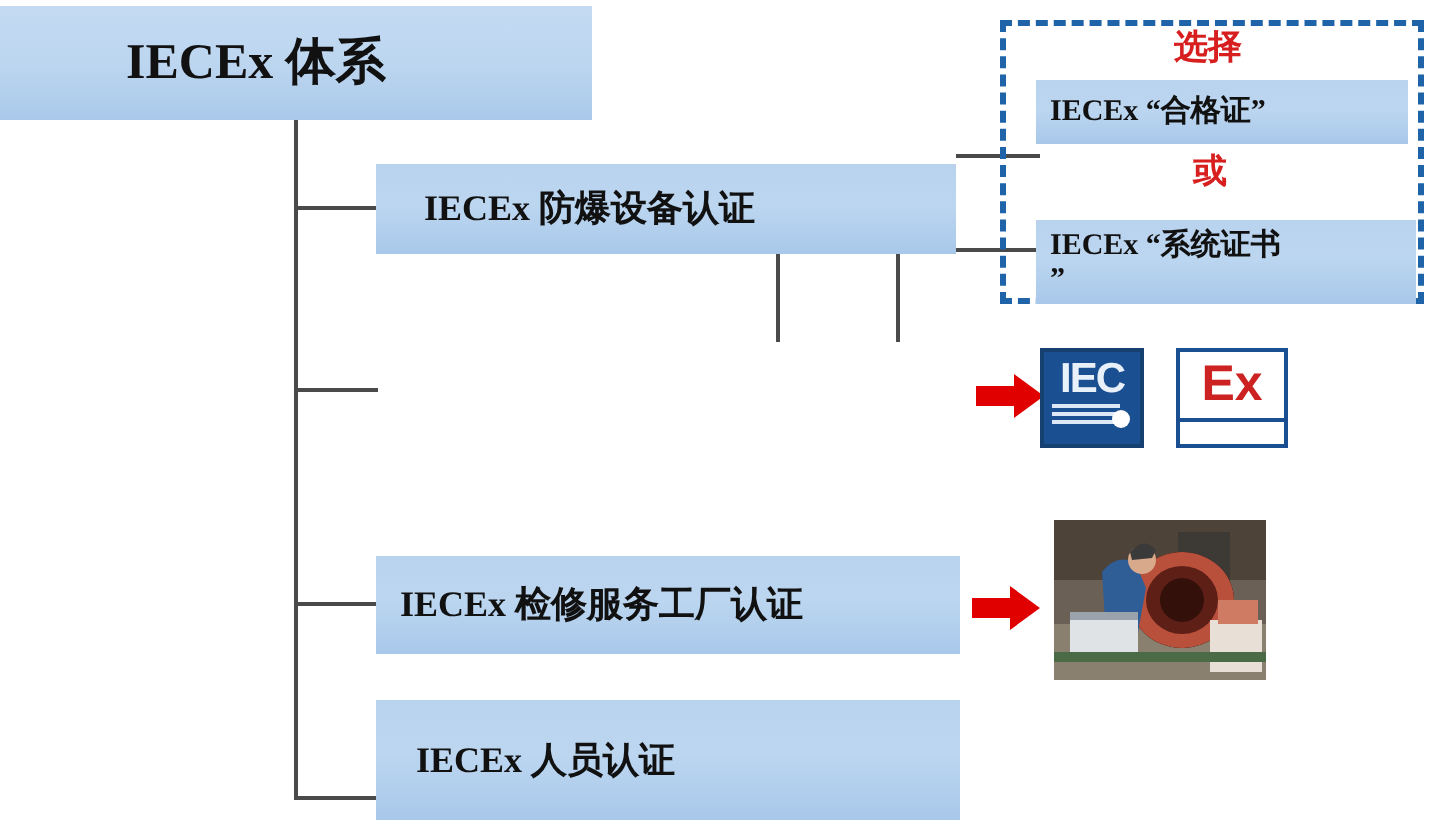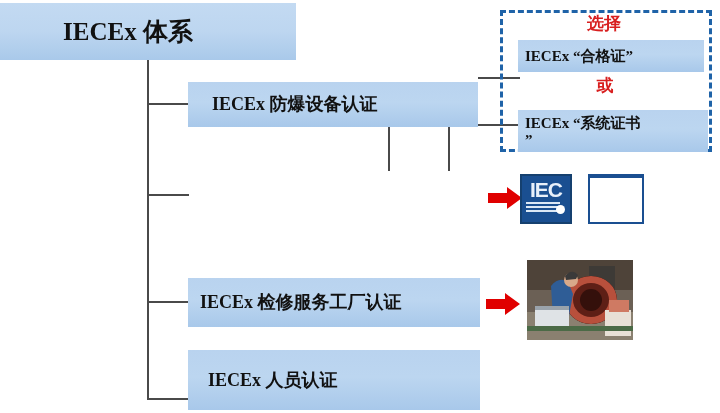--- a/index.html
+++ b/index.html
@@ -194,20 +194,21 @@
     <div class="iec-text">IEC</div>
     <div class="iec-lines">
       <i style="top:0px;"></i>
       <i style="top:4px;"></i>
       <i style="top:8px;"></i>
       <span class="iec-dot"></span>
     </div>
   </div>
 
   <div id="ex-mark">
+    <div class="ex-text">Ex</div>
     <div class="ex-rule"></div>
   </div>
 
   <div class="arrow" id="arrow-repair">
     <svg width="34" height="24" viewBox="0 0 34 24">
       <path d="M0,7 L19,7 L19,1 L34,12 L19,23 L19,17 L0,17 Z" fill="#e00000"></path>
     </svg>
   </div>
 
   <div id="repair-photo">

